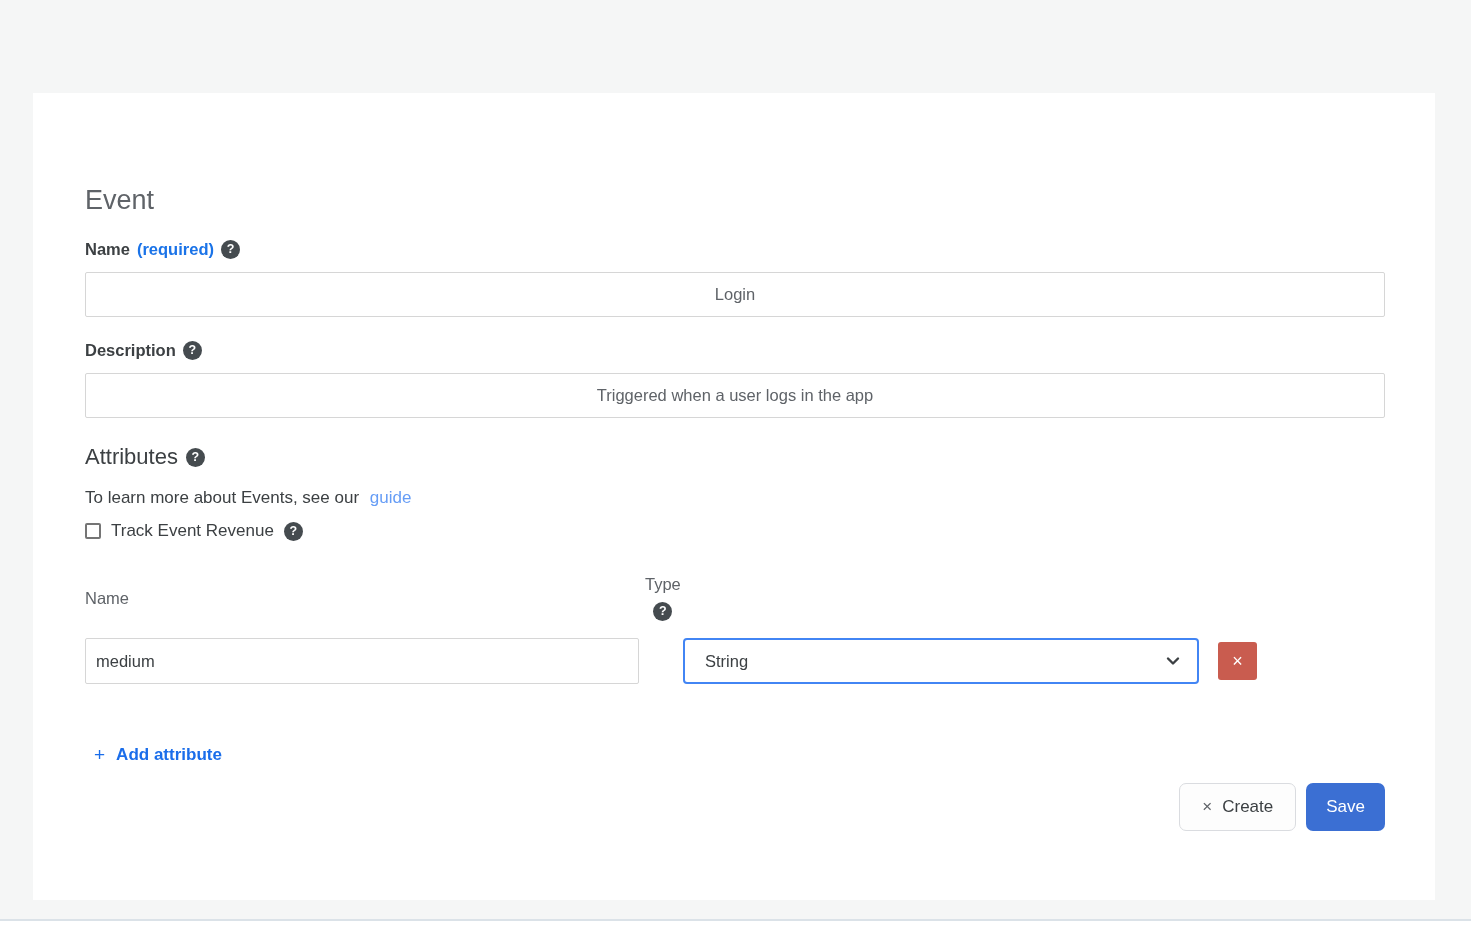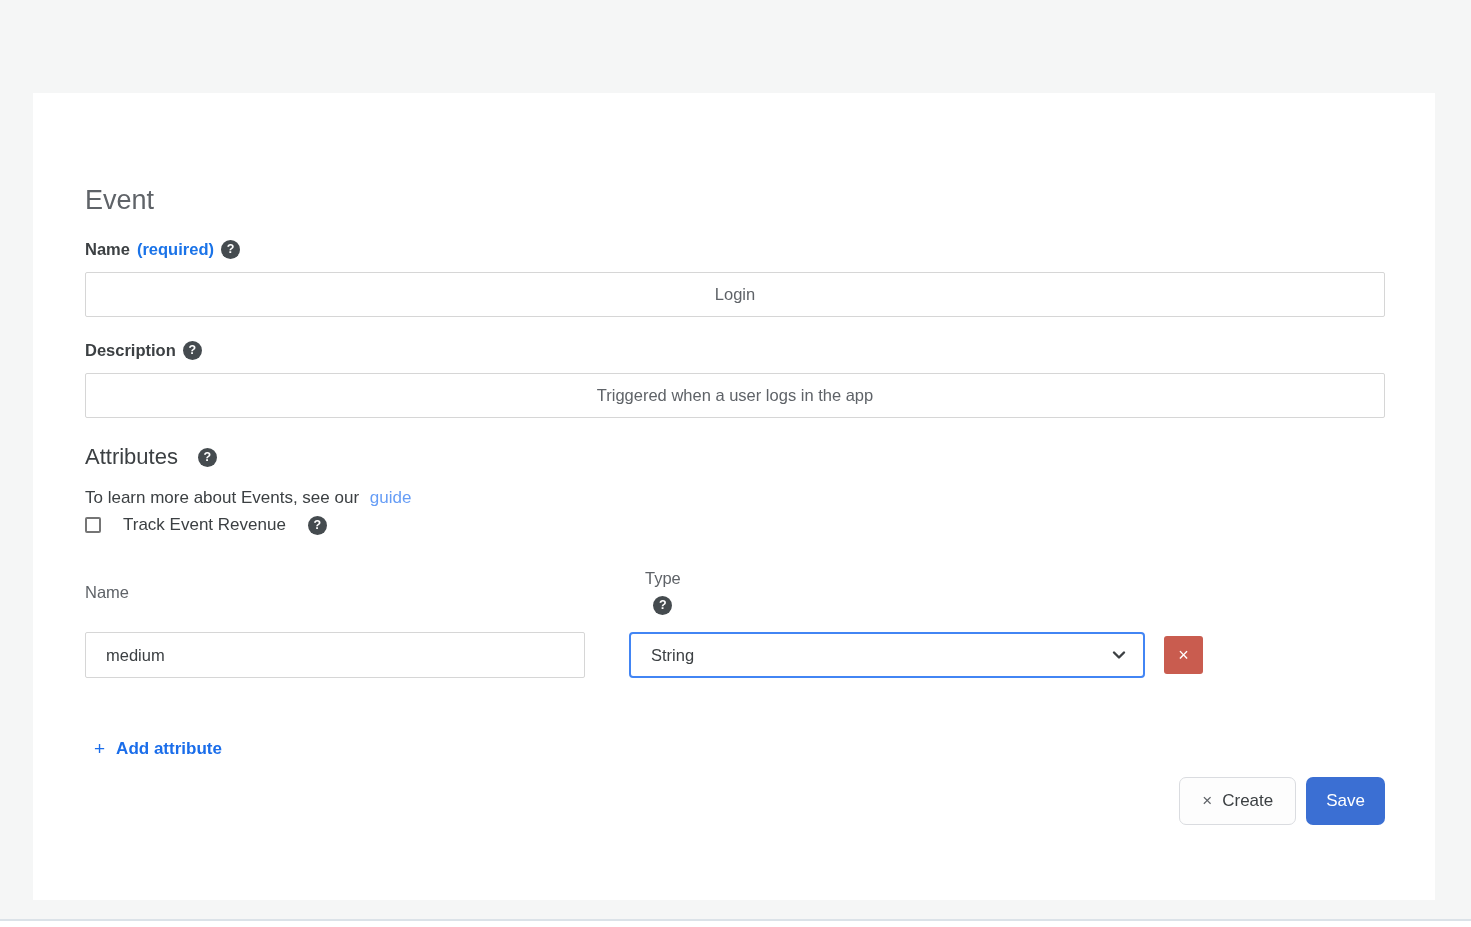--- a/index.html
+++ b/index.html
@@ -48,34 +48,34 @@
     border: 1px solid #d6d6d6; border-radius: 2px;
     background: #ffffff;
     padding: 0 20px;
     font-family: Liberation Sans, sans-serif;
     font-size: 16.5px; color: #5f6368;
     outline: none;
     text-align: center;
   }
 
   .attributes-heading-row {
-    display: flex; align-items: center; gap: 20px;
+    display: flex; align-items: center; gap: 8px;
     margin-top: 26px;
   }
   .attributes-heading { font-size: 22px; font-weight: 400; color: #3c4043; }
 
   .info-line {
     margin-top: 18px;
     font-size: 17px; color: #3c4043;
   }
   .info-link { color: #669df6; text-decoration: none; margin-left: 6px; cursor: pointer; }
 
   .checkbox-row {
-    margin-top: 7px;
-    display: flex; align-items: center; gap: 22px;
+    margin-top: 13px;
+    display: flex; align-items: center; gap: 10px;
   }
   .checkbox {
     width: 16px; height: 16px;
     border: 2px solid #757575; border-radius: 2px;
     background: #ffffff; appearance: none; -webkit-appearance: none;
     cursor: pointer; flex: 0 0 auto;
   }
   .checkbox-label { font-size: 17px; color: #3c4043; }
 
   .attr-labels-row {
@@ -84,23 +84,23 @@
   }
   .attr-col-label { font-size: 16.5px; font-weight: 400; color: #5f6368; }
   .attr-col-name { width: 560px; }
   .attr-col-type { display: flex; align-items: center; gap: 8px; flex-direction: column; }
 
   .attr-inputs-row {
     margin-top: 17px;
     display: flex; align-items: center;
   }
   .attr-name-input {
-    width: 500px; height: 46px;
+    width: 554px; height: 46px;
     border: 1px solid #d6d6d6; border-radius: 2px;
-    padding: 0 20px;
+    padding: 0 10px;
     font-family: "Liberation Sans", sans-serif;
     font-size: 16.5px; color: #3c4043;
     outline: none;
   }
   .type-select {
     margin-left: 44px;
     width: 516px; height: 46px;
     border: 2px solid #4285f4; border-radius: 4px;
     background: #ffffff;
     display: flex; align-items: center;

